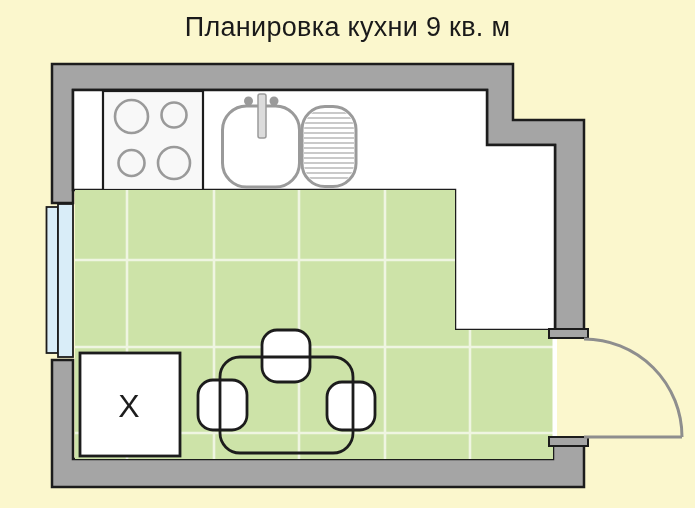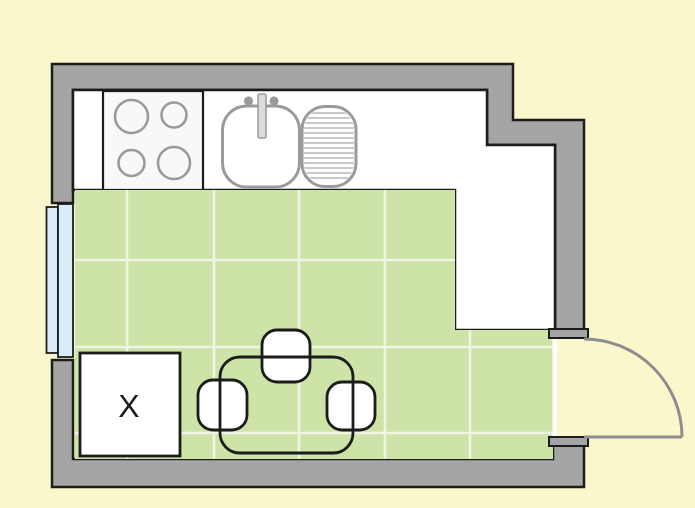--- a/index.html
+++ b/index.html
@@ -28,20 +28,21 @@
   .furniture{fill:#ffffff;stroke:var(--outline);stroke-width:2.8;}
   .table{fill:none;stroke:var(--outline);stroke-width:2.8;}
   .door{fill:none;stroke:var(--door);stroke-width:3;}
   .pane{fill:var(--window);stroke:var(--outline);stroke-width:1.8;}
   .fridge-label{font-family:"Liberation Sans",sans-serif;font-size:32px;fill:#1d1d1d;}
 </style>
 </head>
 <body>
 
 <div class="stage">
+  <div class="title">Планировка кухни 9 кв. м</div>
 
   <svg width="695" height="508" viewBox="0 0 695 508">
     <defs>
       <clipPath id="floor-clip">
         <path d="M75,190 L455,190 L455,330 L553,330 L553,459 L75,459 Z"></path>
       </clipPath>
       <clipPath id="db-clip">
         <rect x="304" y="108.5" width="50" height="76" rx="21"></rect>
       </clipPath>
     </defs>

